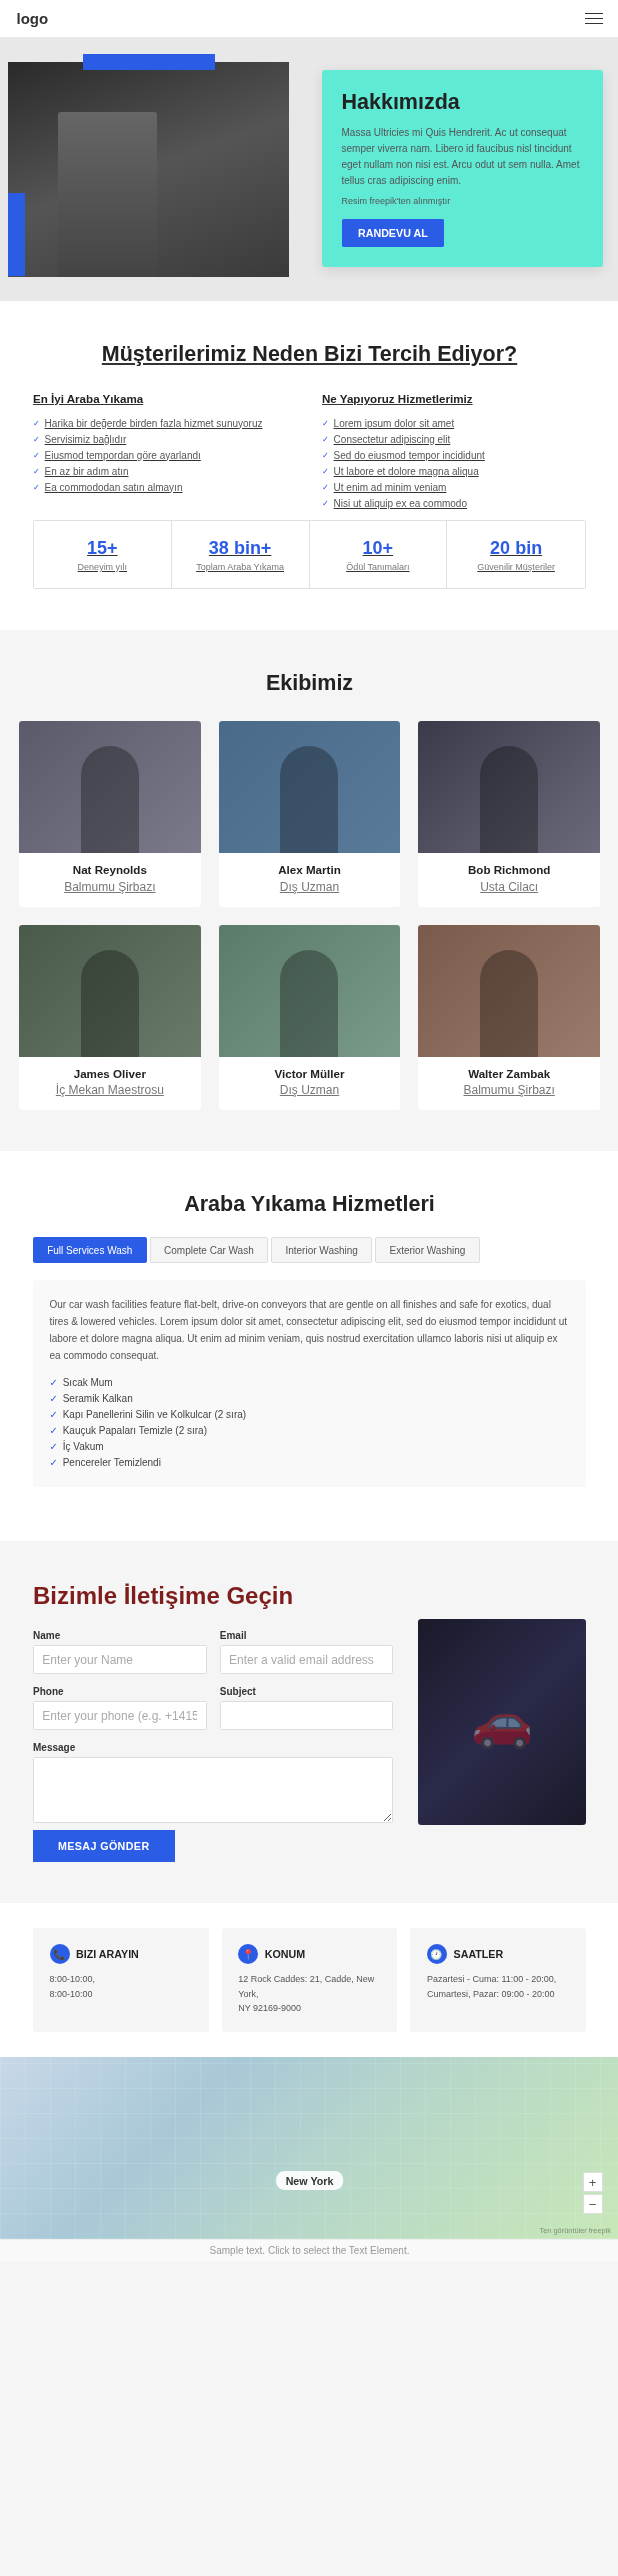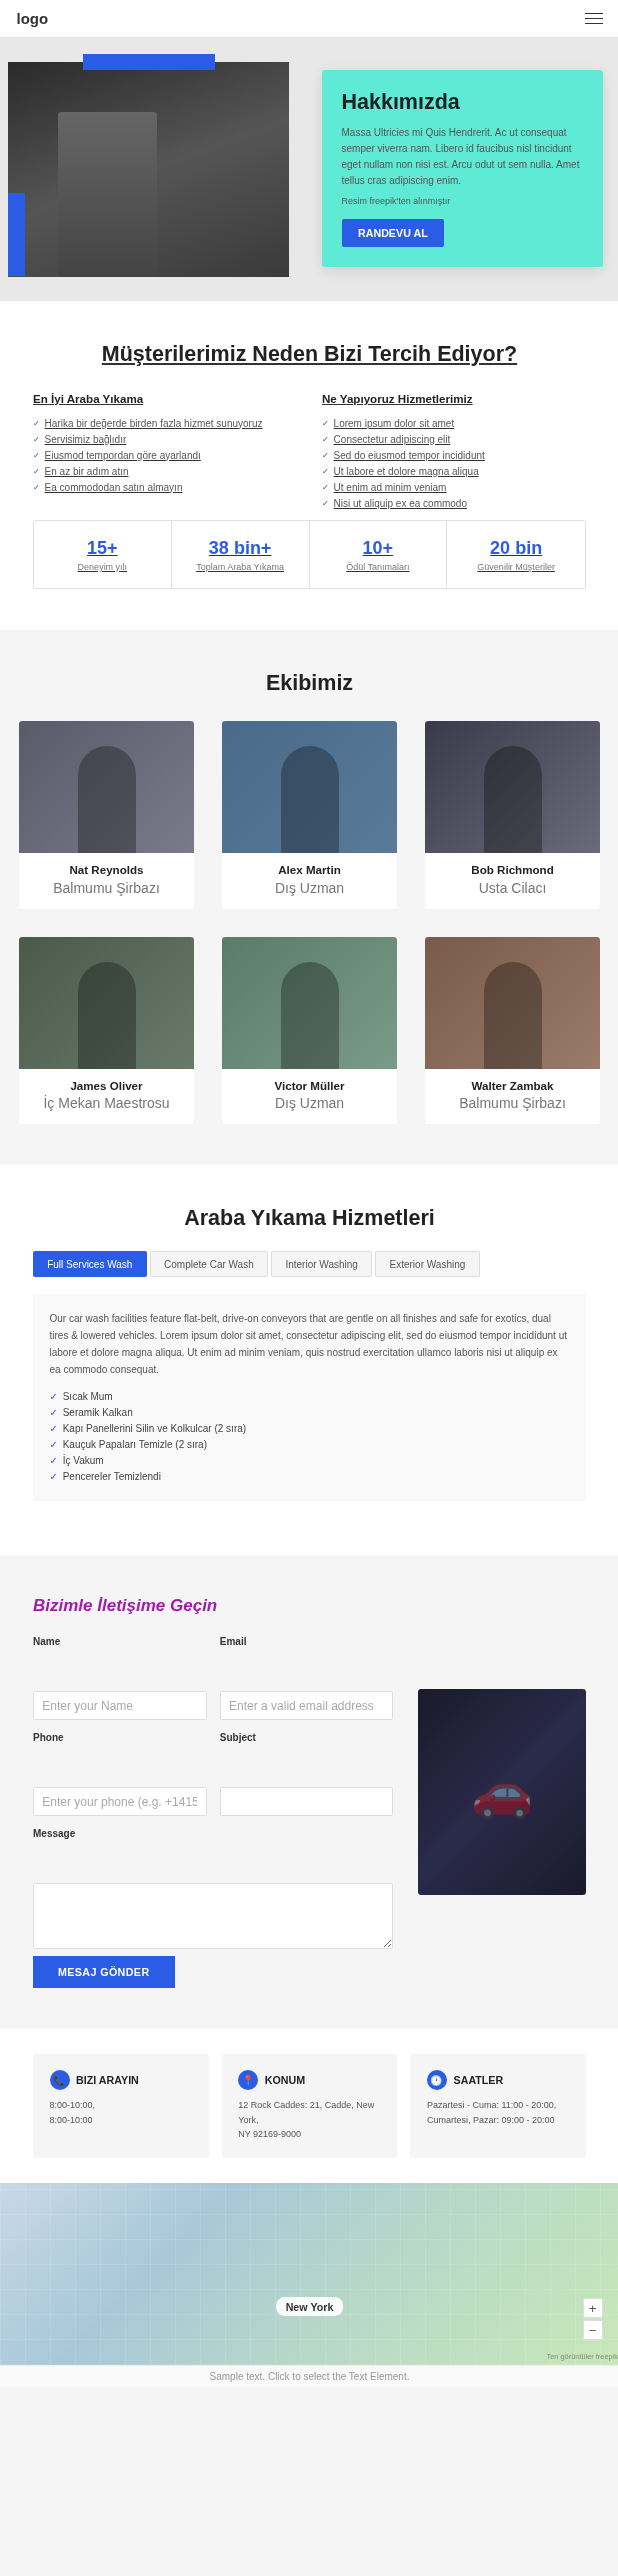--- a/index.html
+++ b/index.html
@@ -128,21 +128,21 @@
     .stat-item:last-child { border-right: none; }
     .stat-num { font-size: 18px; font-weight: bold; color: #2b5ce6; }
     .stat-label { font-size: 9px; color: #777; margin-top: 3.3px; }
 
     
     .team-section {
       background: #f5f5f5;
       padding: 41px 19px;
     }
     .team-section h2 { text-align: center; font-size: 21.5px; font-weight: bold; margin-bottom: 25px; color: #222; }
-    .team-grid { display: grid; grid-template-columns: repeat(3, 1fr); gap: 28px; }
+    .team-grid { display: grid; grid-template-columns: repeat(3, 1fr); gap: 18px; }
     .team-card {
       background: #fff;
       border-radius: 3.3px;
       overflow: hidden;
       text-align: center;
       padding-bottom: 13.2px;
     }
     .team-photo {
       width: 100%;
       height: 132px;
@@ -165,21 +165,21 @@
       position: absolute;
       bottom: 0;
       left: 50%;
       transform: translateX(-50%);
       width: 58px;
       height: 107px;
       background: rgba(0,0,0,0.3);
       border-radius: 29px 29px 0 0;
     }
     .team-card h4 { font-size: 11.6px; font-weight: bold; margin-top: 10px; color: #222; }
-    .team-card p { font-size: 14px; color: #777; margin-top: 3.3px; }
+    .team-card p { font-size: 12px; color: #777; margin-top: 3.3px; text-decoration: underline; }
 
     
     .services-section {
       background: #fff;
       padding: 41px 33px;
     }
     .services-section h2 { text-align: center; font-size: 21.5px; font-weight: bold; margin-bottom: 20px; color: #222; }
     .tabs-row { display: flex; gap: 0; margin-bottom: 16.5px; flex-wrap: wrap; gap: 3.3px; }
     .tab-btn {
       padding: 6.6px 13.2px;
@@ -202,23 +202,23 @@
     .service-list { list-style: none; }
     .service-list li { font-size: 10px; color: #444; padding: 2.5px 0; position: relative; padding-left: 13.2px; }
     .service-list li::before { content: '✓'; position: absolute; left: 0; color: #2b5ce6; }
 
     
     .contact-section {
       background: #f5f5f5;
       padding: 41px 33px;
     }
     .contact-inner { display: grid; grid-template-columns: 1fr 1fr; gap: 25px; }
-    .contact-left h2 { font-size: 17px; font-weight: bold; margin-bottom: 20px; color: #a21caf; font-style: italic; }
+    .contact-left h2 { font-size: 24px; font-weight: bold; margin-bottom: 20px; color: #7f1d1d; }
     .form-row { display: grid; grid-template-columns: 1fr 1fr; gap: 13.2px; margin-bottom: 11.6px; }
-    .form-group { display: flex; flex-direction: column; gap: 40px; }
+    .form-group { display: flex; flex-direction: column; }
     .form-group label { font-size: 10px; font-weight: bold; color: #333; margin-bottom: 4.1px; }
     .form-group input, .form-group textarea {
       border: 0.8px solid #ddd;
       padding: 6.6px 8.3px;
       font-size: 12px;
       border-radius: 1.7px;
       outline: none;
       background: #fff;
     }
     .form-group textarea { resize: vertical; min-height: 66px; }
@@ -330,21 +330,21 @@
       display: flex;
       align-items: center;
       justify-content: center;
       font-size: 13.2px;
       cursor: pointer;
       color: #555;
     }
     .map-watermark {
       position: absolute;
       bottom: 4.1px;
-      right: 1px;
+      right: 8px;
       font-size: 7.4px;
       color: rgba(0,0,0,0.4);
     }
 
     
     .sample-footer {
       background: #f9f9f9;
       padding: 5px 16.5px;
       font-size: 10px;
       color: #999;

